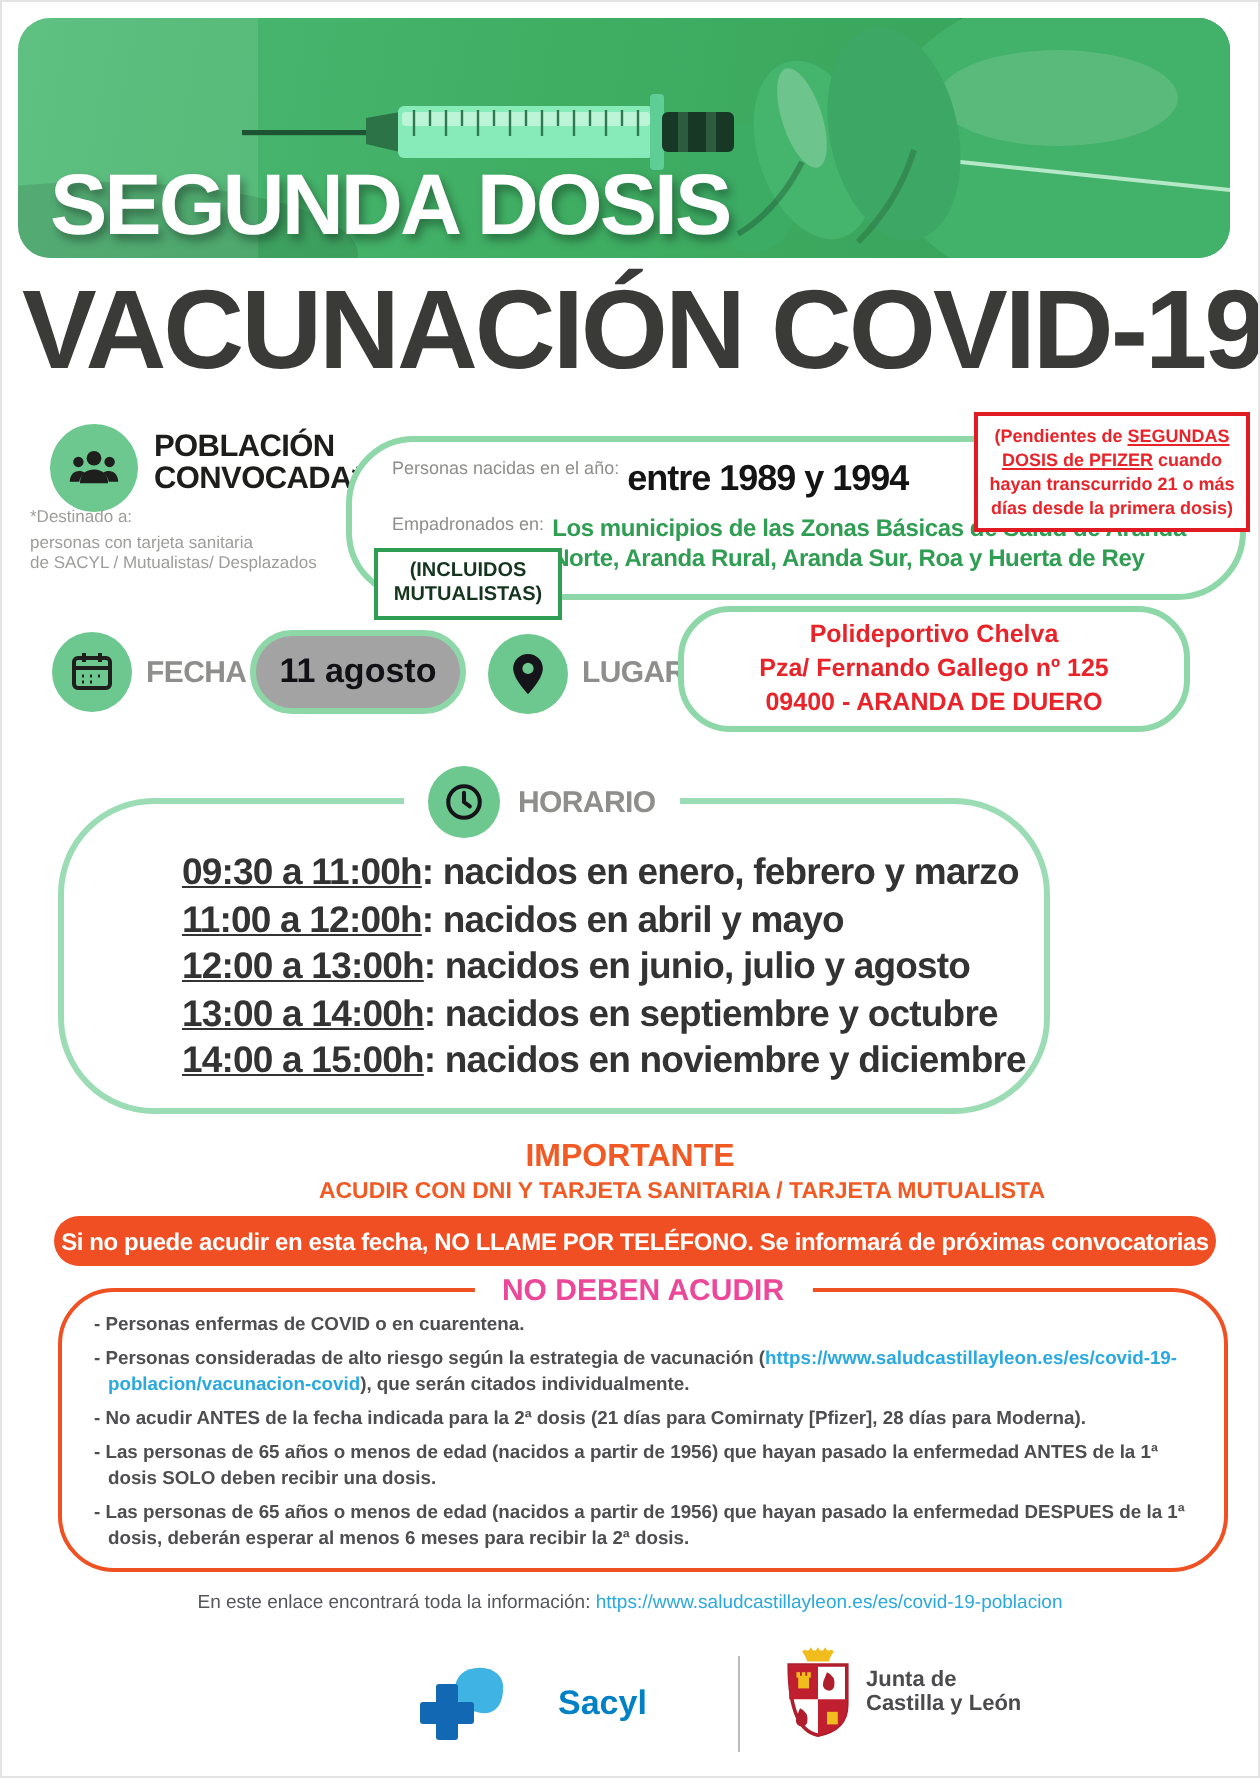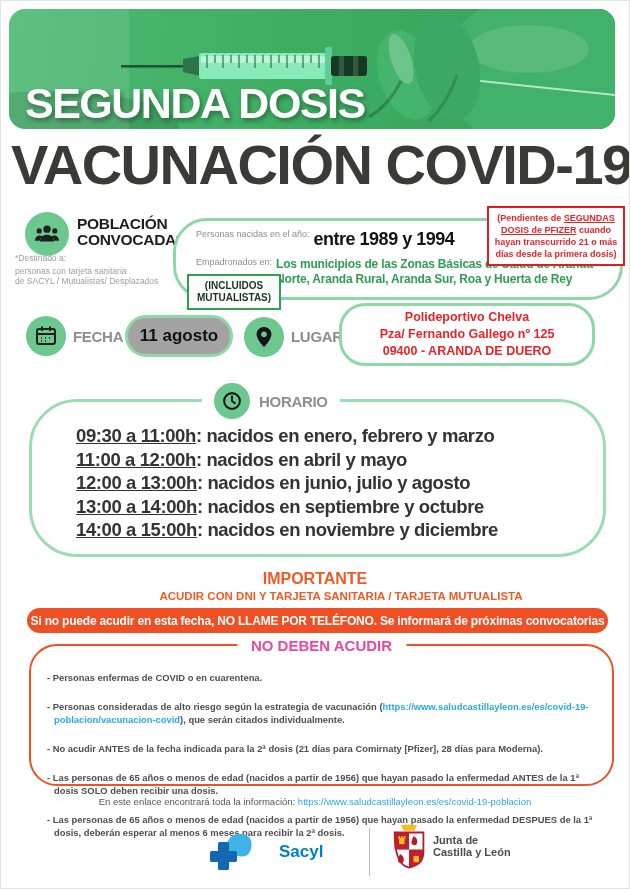--- a/index.html
+++ b/index.html
@@ -43,44 +43,44 @@
   .fecha-pill{position:absolute;left:124px;top:314px;width:108px;height:42px;border:3px solid #8ed7a8;
         border-radius:22px;display:flex;align-items:center;justify-content:center;font-size:17px;
         font-weight:700;color:#101015;box-sizing:border-box;background:#a3a3a3;}
   .lugar-icon{position:absolute;left:243px;top:316px;width:40px;height:40px;}
   .lugar-label{position:absolute;left:290px;top:327px;font-size:15px;font-weight:700;color:#8e8e8c;letter-spacing:-0.3px;}
   .address-box{position:absolute;left:338px;top:302px;width:256px;height:63px;border:3px solid #8ed7a8;
         border-radius:26px;box-sizing:border-box;background:#fff;display:flex;flex-direction:column;
         align-items:center;justify-content:center;color:#e8242a;font-weight:700;text-align:center;
         font-size:12.5px;line-height:17px;}
   
-  .horario-box{position:absolute;left:28px;top:398px;width:577px;height:158px;border:3px solid #9bdcb5;
+  .horario-box{position:absolute;left:28px;top:398px;width:496px;height:158px;border:3px solid #9bdcb5;
         border-radius:48px;box-sizing:border-box;background:#fff;}
   .horario-label{position:absolute;left:170px;top:-21px;background:#fff;display:flex;align-items:center;
         gap:9px;padding:0 12px;height:40px;}
   .horario-label .icon-circle{width:36px;height:36px;}
   .horario-label span{font-size:15px;font-weight:700;color:#8e8e8c;letter-spacing:-0.3px;}
   .horario-lines{position:absolute;left:44px;top:22px;font-size:18.5px;font-weight:700;color:#333;
         letter-spacing:-0.4px;line-height:23.5px;white-space:nowrap;}
-  .time{text-decoration:underline;}
+  .time{text-decoration:underline;margin-left:15px;}
   
   .imp-title{position:absolute;top:569px;left:0;width:100%;text-align:center;color:#f15a24;
         font-size:16px;font-weight:700;}
   .imp-sub{position:absolute;top:589px;left:0;width:100%;text-align:center;color:#f15a24;
         font-size:11.5px;font-weight:700;margin-left:26px;}
   .imp-banner{position:absolute;left:26px;top:607px;width:581px;height:25px;background:#f04e23;
         border-radius:13px;color:#fff;font-size:12px;font-weight:700;display:flex;align-items:center;
         justify-content:center;box-sizing:border-box;white-space:nowrap;letter-spacing:-0.2px;}
   
   .ndation{position:absolute;left:28px;top:643px;width:585px;height:142px;border:2px solid #ef5123;
         border-radius:28px;box-sizing:border-box;background:#fff;}
   .nda-title{position:absolute;top:-9px;left:50%;transform:translateX(-50%);background:#fff;
         padding:0 14px;color:#ec4899;font-size:15px;font-weight:700;white-space:nowrap;}
   .nda-items{position:absolute;left:16px;top:9px;width:556px;font-size:9.4px;font-weight:700;color:#4e4e50;}
-  .nda-items p{margin:16px 0 4px 0;line-height:13px;padding-left:7px;text-indent:-7px;}
+  .nda-items p{margin:0 0 4px 0;line-height:13px;padding-left:7px;text-indent:-7px;}
   .link{color:#2aa9e0;text-decoration:none;}
   
   .info-line{position:absolute;top:795px;left:0;width:100%;text-align:center;font-size:9.5px;color:#55565a;}
   .logos{position:absolute;top:820px;left:0;width:100%;height:62px;}
   .sacyl-group{position:absolute;left:208px;top:10px;display:flex;align-items:center;gap:24px;}
   .sacyl-word{font-size:17px;font-weight:700;color:#0081c6;}
   .logo-divider{position:absolute;left:368px;top:7px;width:1px;height:48px;background:#bcbcbc;}
   .junta-group{position:absolute;left:390px;top:2px;display:flex;align-items:center;gap:6px;}
   .junta-text{font-size:11px;font-weight:700;color:#4b4b4d;line-height:12px;}
 </style>

